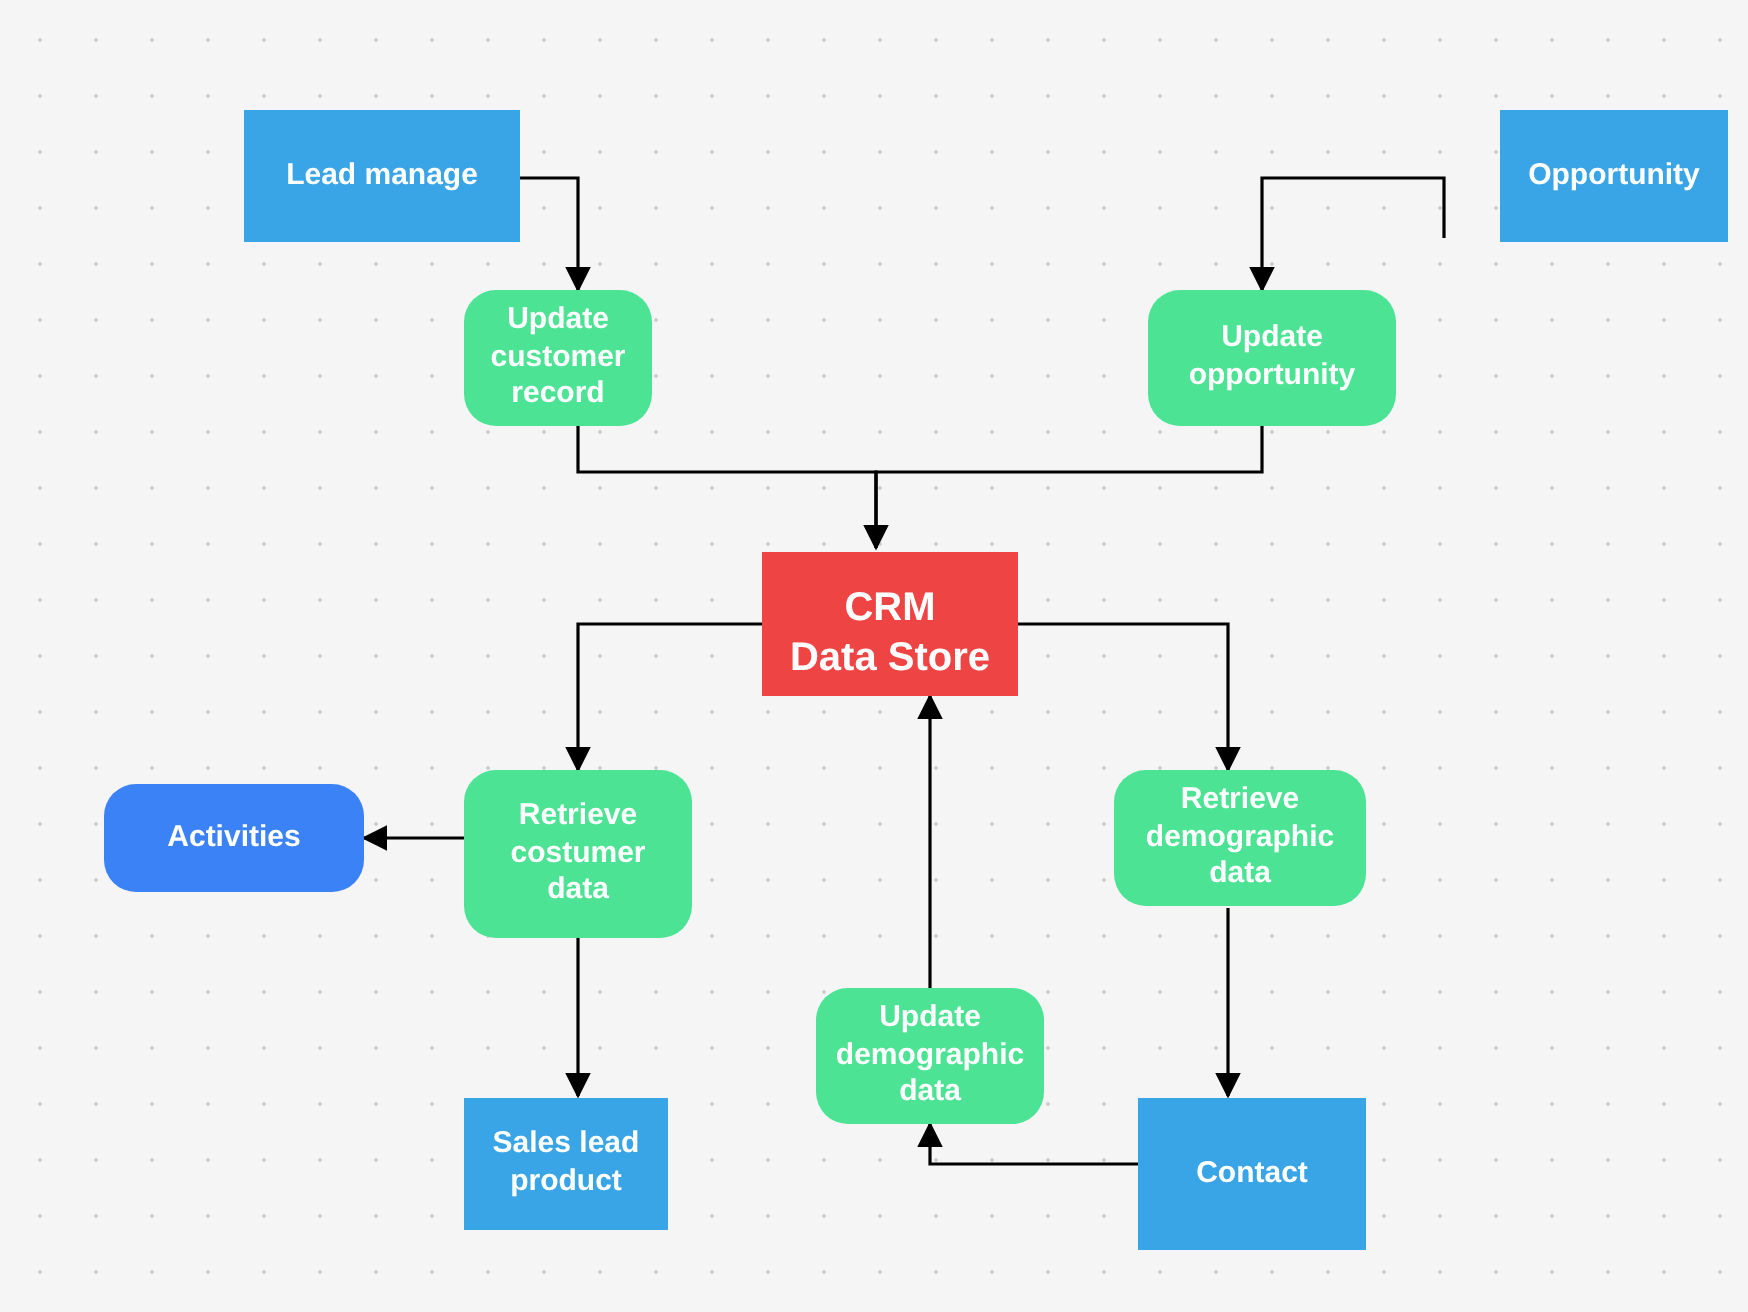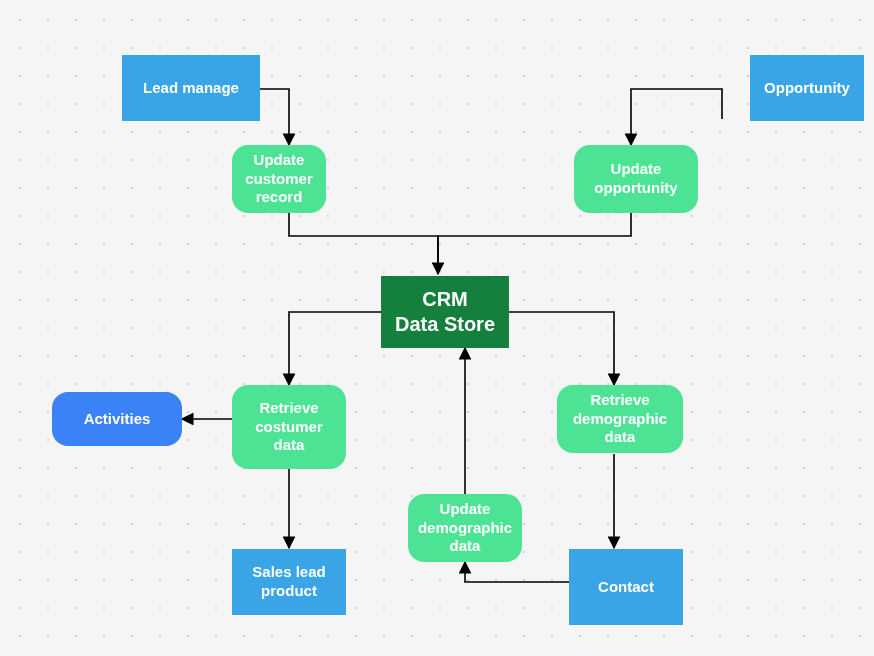--- a/index.html
+++ b/index.html
@@ -20,21 +20,21 @@
     color:#fff;
     font-weight:700;
     line-height:1.25;
     padding:6px 10px;
     box-sizing:border-box;
   }
   .rect{border-radius:0;}
   .round{border-radius:16px;}
   .blue{background:#39a5e6;}
   .green{background:#4de394;}
-  .purple{background:#15803d;}
+  .purple{background:#ef4444;align-items:flex-end;}
   .pink{background:#3b82f6;}
   .sz-md{font-size:15px;}
   .sz-lg{font-size:20px;}
   svg.edges{position:absolute;left:0;top:0;pointer-events:none;}
 </style>
 </head>
 <body>
 
 <svg class="edges" width="874" height="656">
   <defs>
@@ -96,19 +96,19 @@
   </div>
 
 <div class="node round pink sz-md" style="left:52px;top:392px;width:130px;height:54px;">
     <span>Activities</span>
   </div>
 
 <div class="node round green sz-md" style="left:408px;top:494px;width:114px;height:68px;">
     <span>Update demographic data</span>
   </div>
 
-<div class="node rect blue sz-md" style="left:232px;top:549px;width:114px;height:66px;">
+<div class="node rect blue sz-md" style="left:232px;top:549px;width:102px;height:66px;">
     <span>Sales lead product</span>
   </div>
 
 <div class="node rect blue sz-md" style="left:569px;top:549px;width:114px;height:76px;">
     <span>Contact</span>
   </div>
 
 </body></html>

